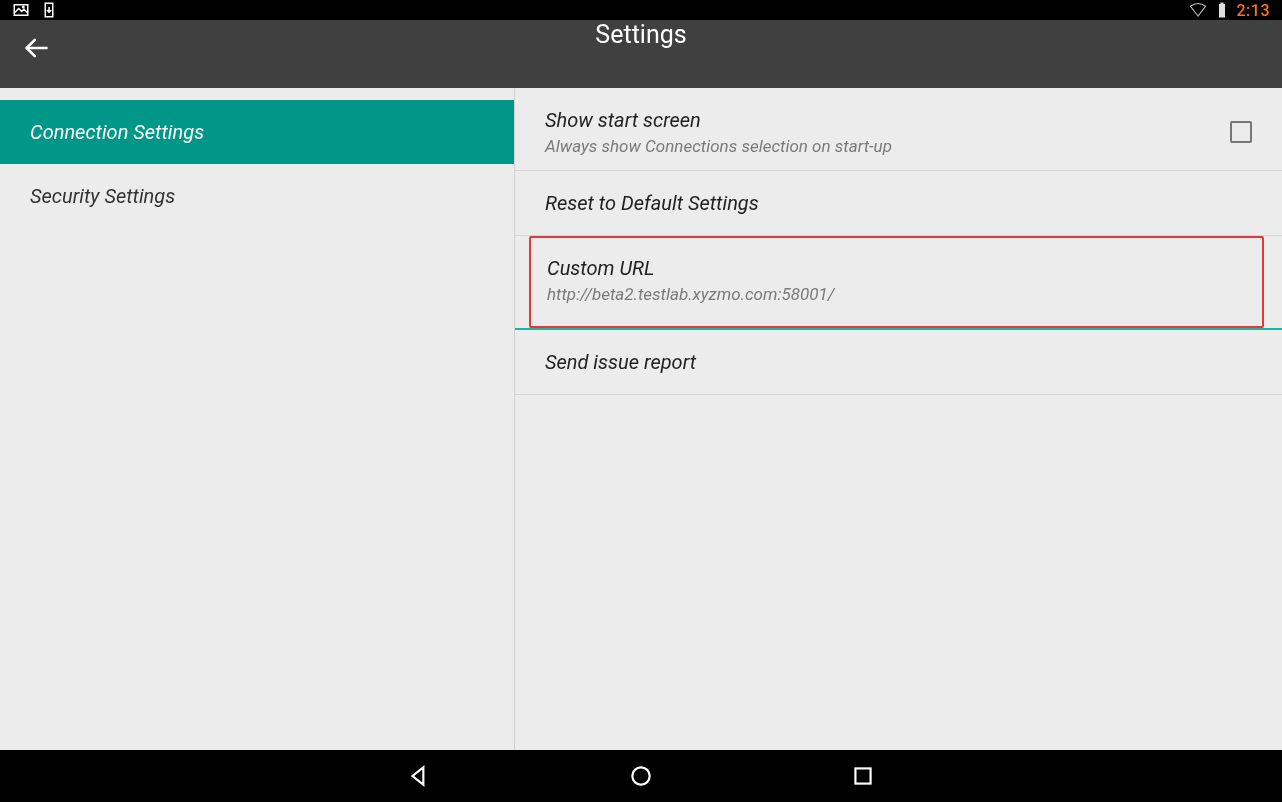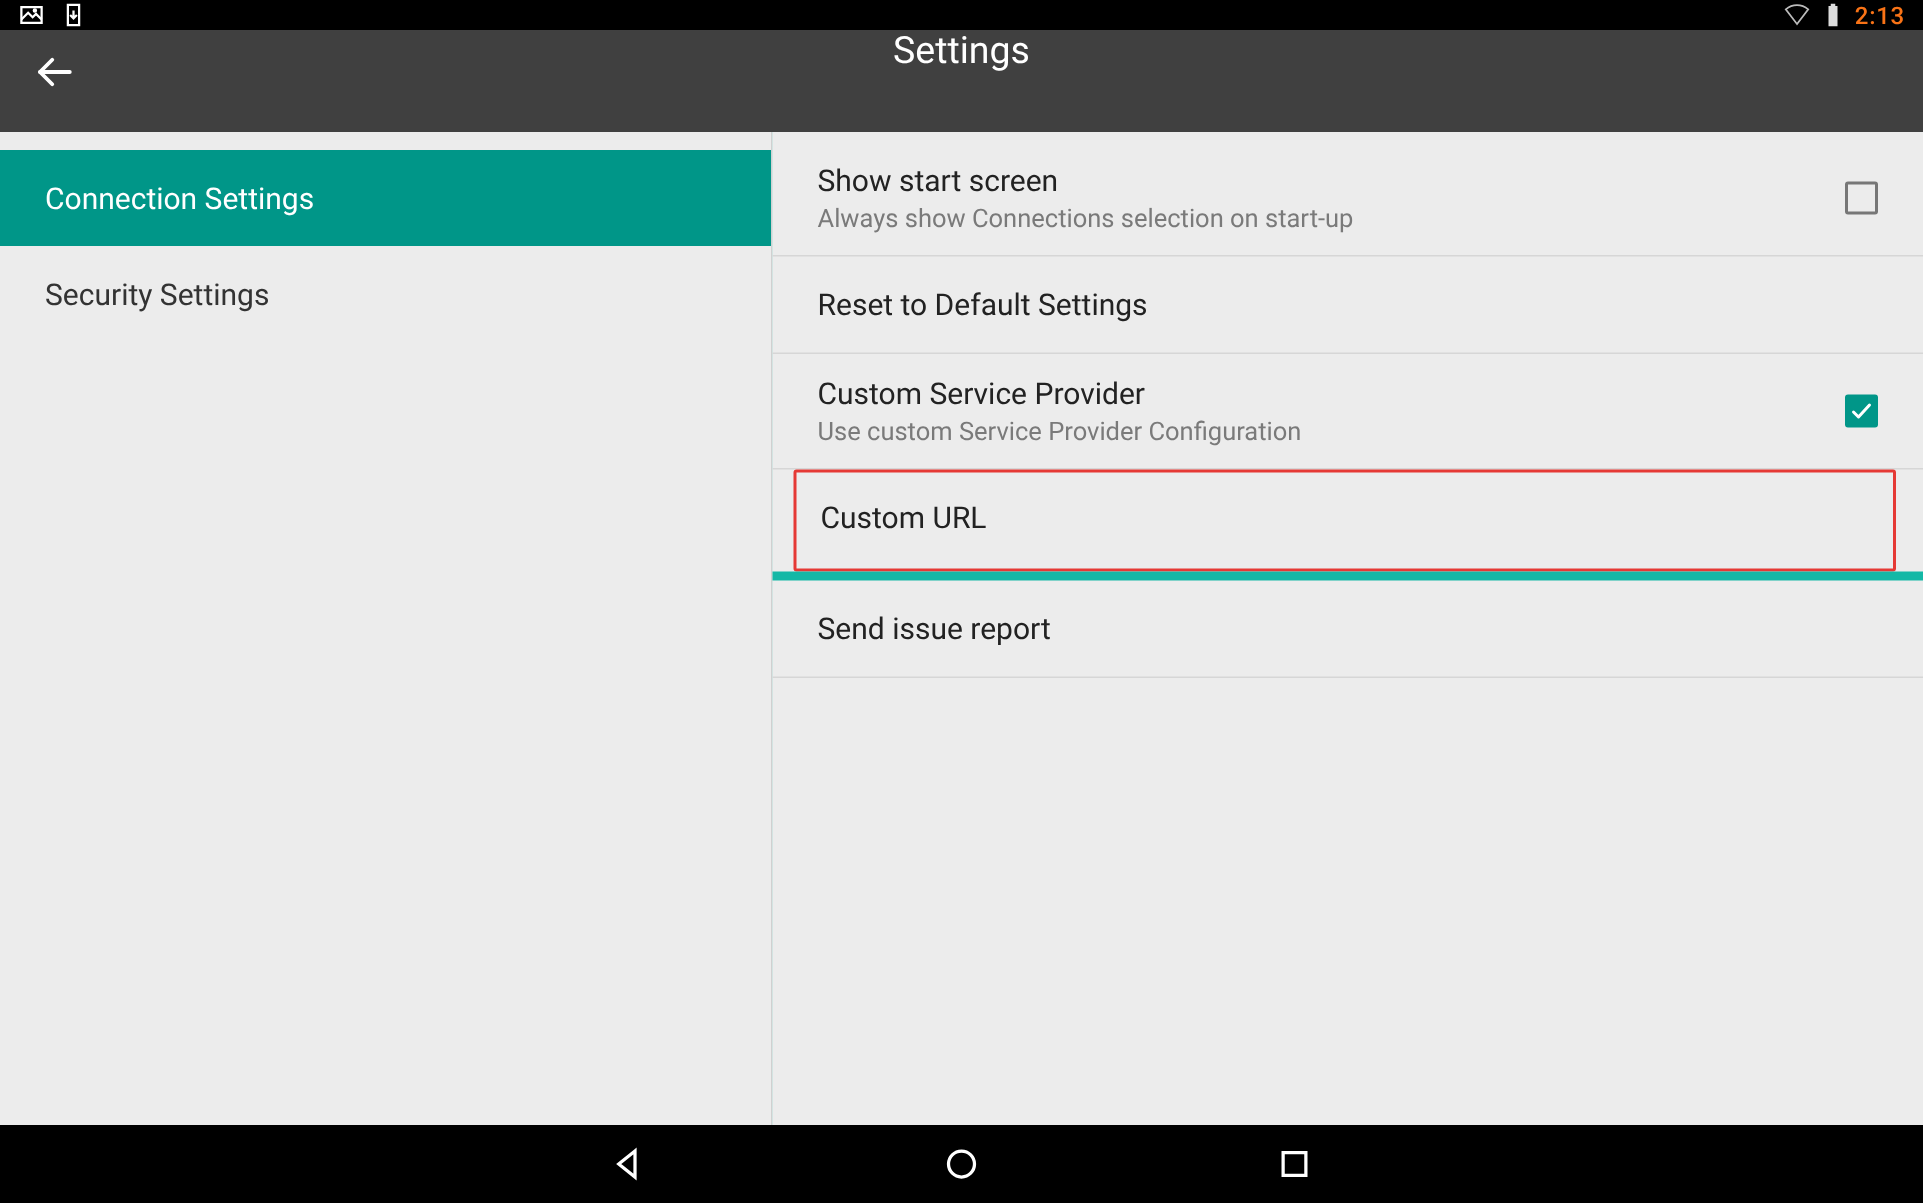--- a/index.html
+++ b/index.html
@@ -10,21 +10,21 @@
   .status-left, .status-right { display: flex; align-items: center; gap: 10px; }
   .status-right { gap: 6px; }
   .status-icon { width: 18px; height: 18px; display: inline-flex; align-items: center; justify-content: center; }
   .status-icon svg { width: 18px; height: 18px; }
   .clock { font-weight: 500; letter-spacing: 0.5px; }
   
   .app-bar { height: 68px; background: #404040; color: #fff; display: flex; align-items: flex-start; position: relative; }
   .app-bar .back { width: 56px; height: 56px; display: flex; align-items: center; justify-content: center; margin-left: 8px; cursor: pointer; }
   .app-bar .title { position: absolute; left: 50%; transform: translateX(-50%); font-size: 25px; font-weight: 400; }
   
-  .main { flex: 1; display: flex; background: #5eead4; overflow: hidden; }
+  .main { flex: 1; display: flex; background: #ffffff; overflow: hidden; font-style: italic; }
   .sidebar { width: 515px; background: #ececec; border-right: 1px solid #d0d0d0; }
   .sidebar-gap { height: 12px; background: #ececec; }
   .sidebar-item { height: 64px; display: flex; align-items: center; padding: 0 30px; font-size: 20px; color: #333; cursor: pointer; }
   .sidebar-item.active { background: #009688; color: #fff; }
   .content { flex: 1; background: #ececec; padding-top: 6px; }
   .row { padding: 14px 30px; display: flex; align-items: center; justify-content: space-between; border-bottom: 1px solid #d6d6d6; cursor: pointer; }
   .row .txt { display: flex; flex-direction: column; gap: 4px; }
   .row .primary { font-size: 20px; color: #222; }
   .row .secondary { font-size: 17px; color: #7a7a7a; }
   .row.single .primary { padding: 6px 0; }
@@ -106,43 +106,33 @@
         </div>
         <span class="checkbox"></span>
       </div>
 
       <div class="row single">
         <div class="txt">
           <span class="primary">Reset to Default Settings</span>
         </div>
       </div>
 
-      <div class="row">
-        <div class="txt">
-          <span class="primary">Custom Service Provider</span>
-          <span class="secondary">Use custom Service Provider Configuration</span>
-        </div>
-        <span class="checkbox checked">
-          <svg viewBox="0 0 24 24" fill="none" stroke="#fff" stroke-width="3" stroke-linecap="round" stroke-linejoin="round">
-              <polyline points="4 13 9 18 20 6"></polyline>
-            </svg>
-        </span>
-      </div>
 
       <div class="highlight-wrap">
         <div class="highlight">
           <div class="row">
             <div class="txt">
               <span class="primary">Custom URL</span>
+              <span class="secondary">http://beta2.testlab.xyzmo.com:58001/</span>
             </div>
           </div>
         </div>
       </div>
 
-      <div class="row single" style="border-top:6px solid #14b8a6;">
+      <div class="row single" style="border-top:2px solid #14b8a6;">
         <div class="txt">
           <span class="primary">Send issue report</span>
         </div>
       </div>
 
     </div>
   </div>
 
   <div class="nav-bar">
     <div class="nav-btn">

